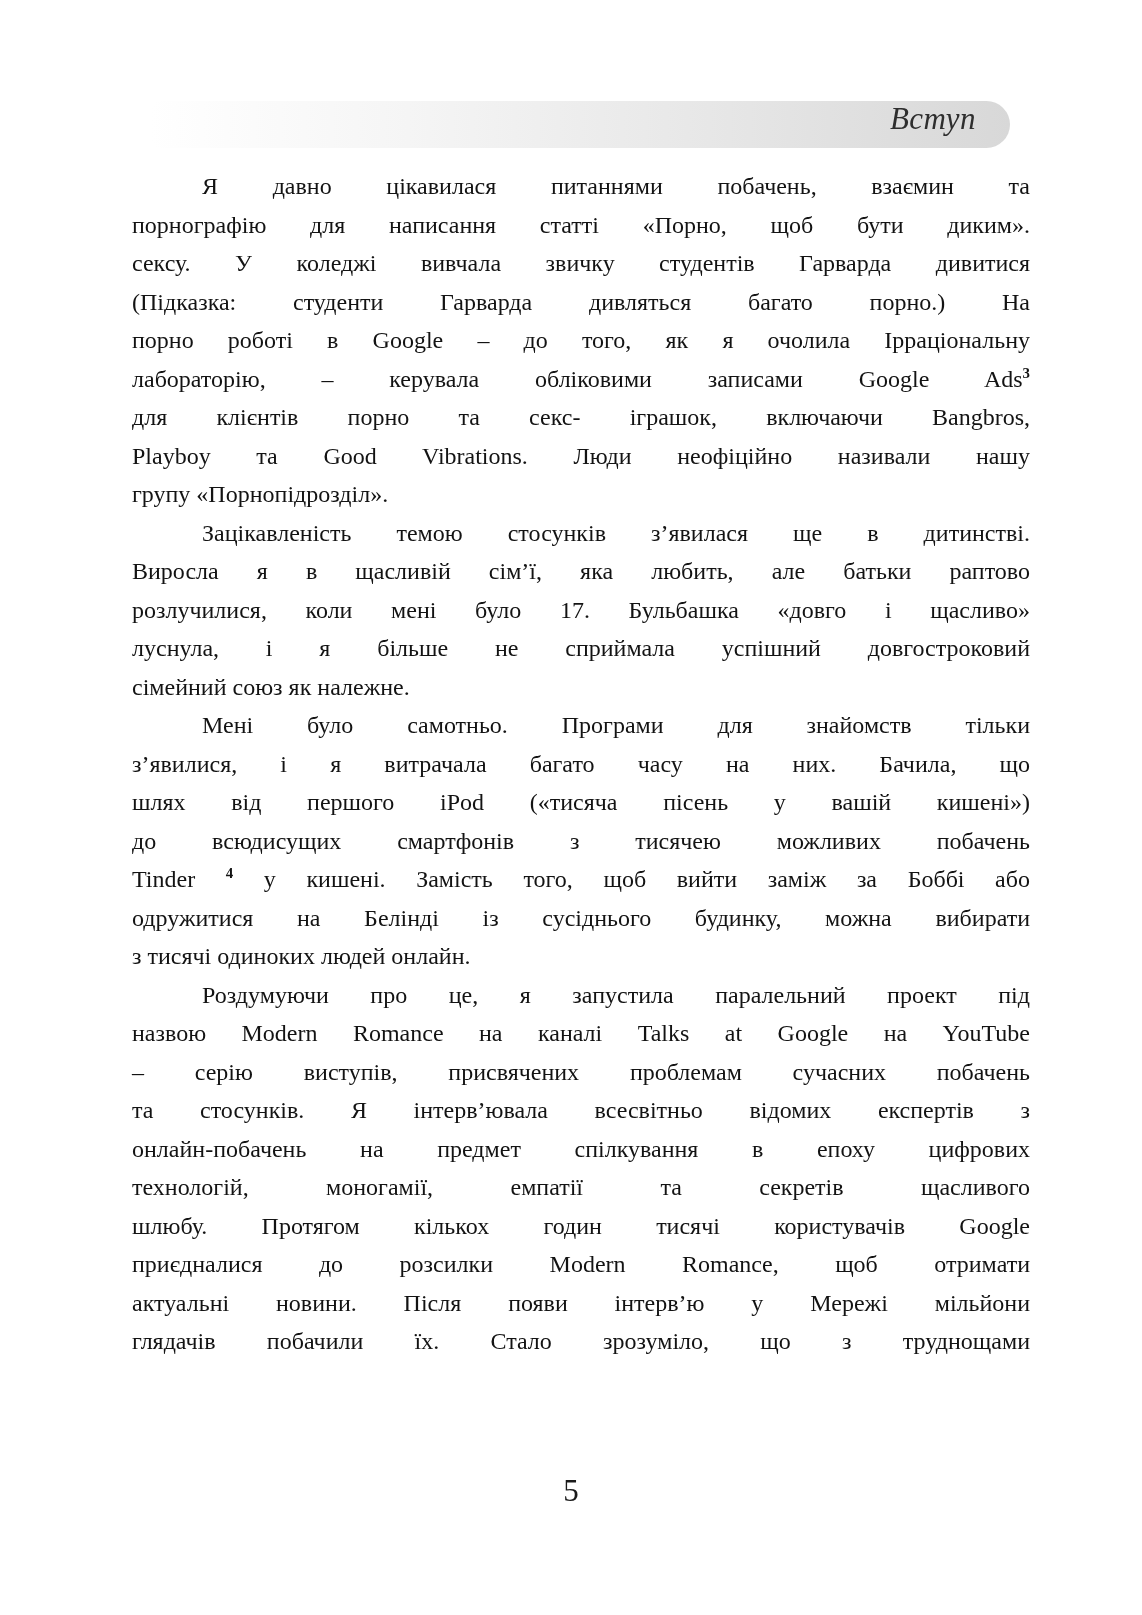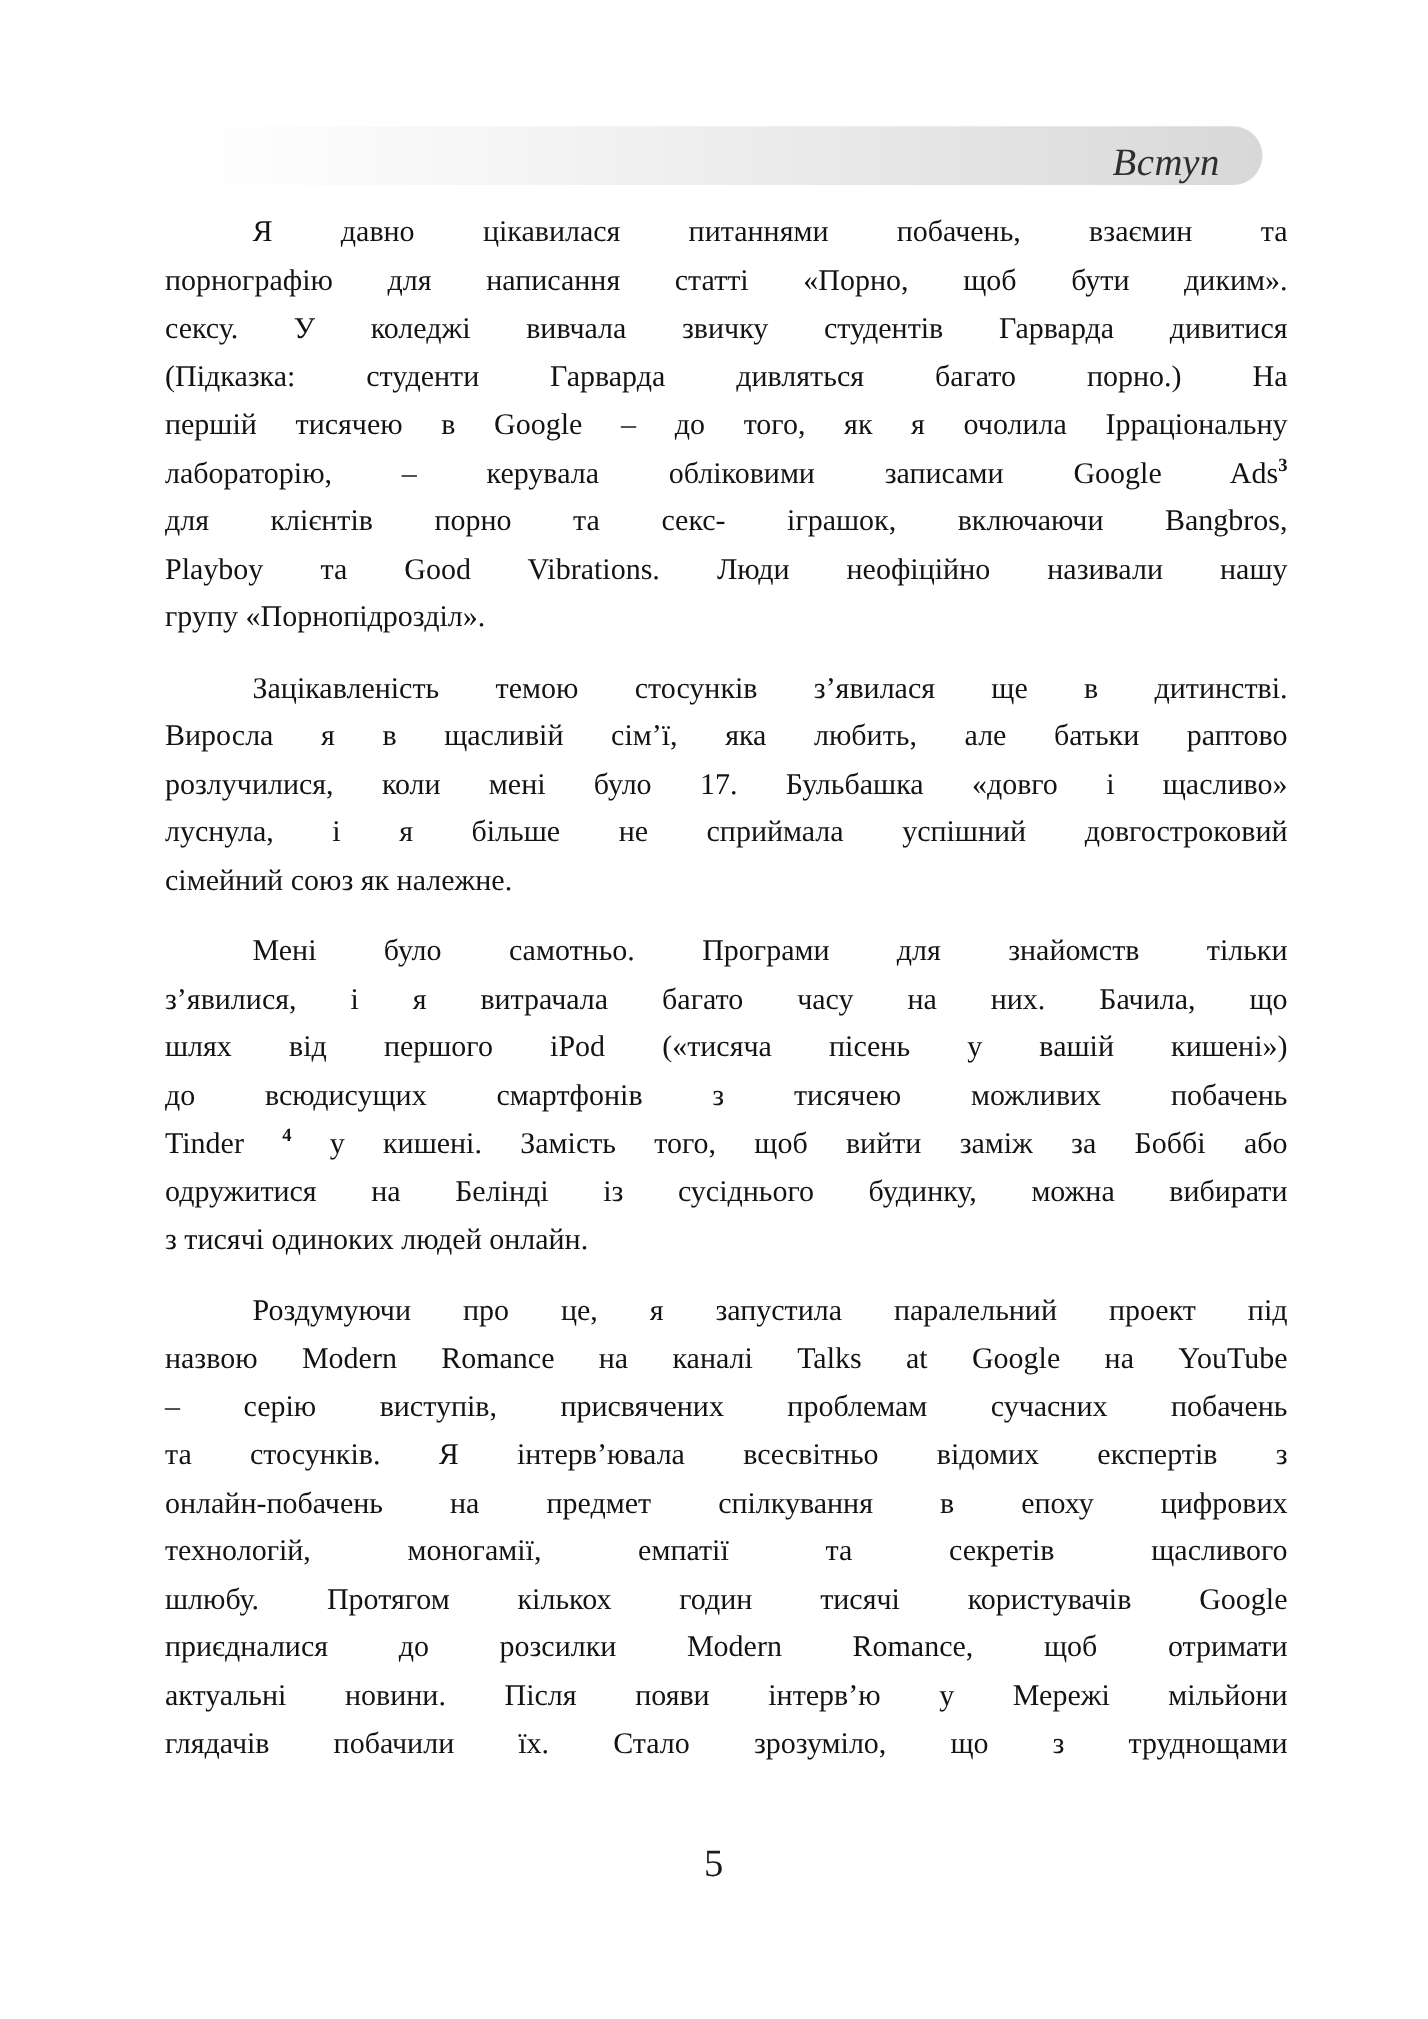--- a/index.html
+++ b/index.html
@@ -23,41 +23,41 @@
     top: 101px;
     width: 860px;
     height: 47px;
     border-radius: 10px 24px 24px 10px;
     background: linear-gradient(to right,
         rgba(255,255,255,0) 0%,
         #f5f5f5 30%,
         #e7e7e7 65%,
         var(--bar-end, #d8d8d8) 100%);
     display: flex;
-    align-items: flex-end;
+    align-items: flex-start;
     justify-content: flex-end;
   }
   .header-title {
     font-style: italic;
     font-size: 31px;
     color: #2e2e2e;
     padding-right: 34px;
     letter-spacing: 0.5px;
   }
   
   .body-text {
     position: absolute;
     left: 132px;
     top: 167px;
     width: 898px;
     font-size: 24px;
     line-height: 38.5px;
   }
   .para { margin: 0; }
-  .para + .para { margin-top: 18px; }
+  .para + .para { }
   .line {
     text-align: justify;
     text-align-last: justify;
     min-height: 38.5px;
   }
   .line.first { text-indent: 70px; }
   .line.last-end { text-align-last: left; }
   sup.fn {
     font-weight: bold;
     font-size: 0.62em;
@@ -83,21 +83,21 @@
   <div class="header-bar">
     <span class="header-title">Вступ</span>
   </div>
 
   <div class="body-text">
       <div class="para">
         <div class="line first">Я давно цікавилася питаннями побачень, взаємин та</div>
         <div class="line">порнографію для написання статті «Порно, щоб бути диким».</div>
         <div class="line">сексу. У коледжі вивчала звичку студентів Гарварда дивитися</div>
         <div class="line">(Підказка: студенти Гарварда дивляться багато порно.) На</div>
-        <div class="line">першій тисячею в Google – до того, як я очолила Ірраціональну</div>
+        <div class="line">порно роботі в Google – до того, як я очолила Ірраціональну</div>
         <div class="line">лабораторію, – керувала обліковими записами Google Ads<sup class="fn">3</sup></div>
         <div class="line">для клієнтів порно та секс- іграшок, включаючи Bangbros,</div>
         <div class="line">Playboy та Good Vibrations. Люди неофіційно називали нашу</div>
         <div class="line last-end">групу «Порнопідрозділ».</div>
       </div>
       <div class="para">
         <div class="line first">Зацікавленість темою стосунків з’явилася ще в дитинстві.</div>
         <div class="line">Виросла я в щасливій сім’ї, яка любить, але батьки раптово</div>
         <div class="line">розлучилися, коли мені було 17. Бульбашка «довго і щасливо»</div>
         <div class="line">луснула, і я більше не сприймала успішний довгостроковий</div>

